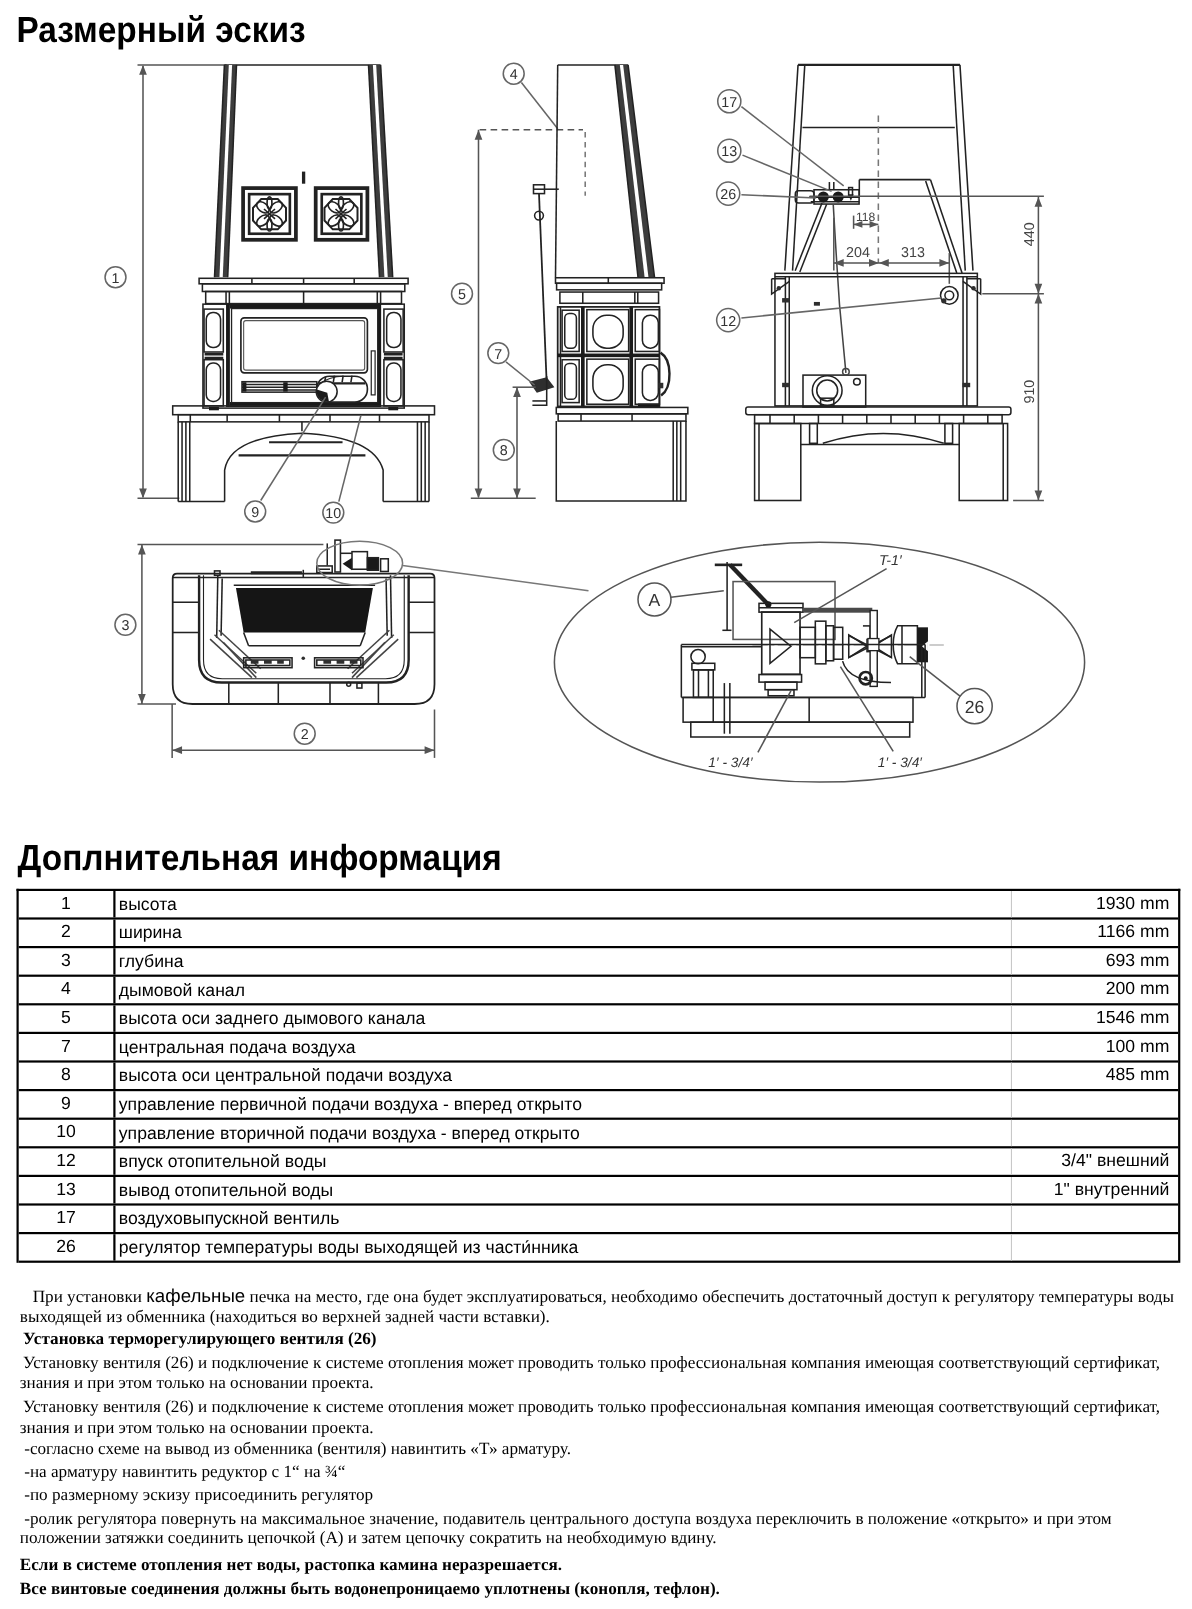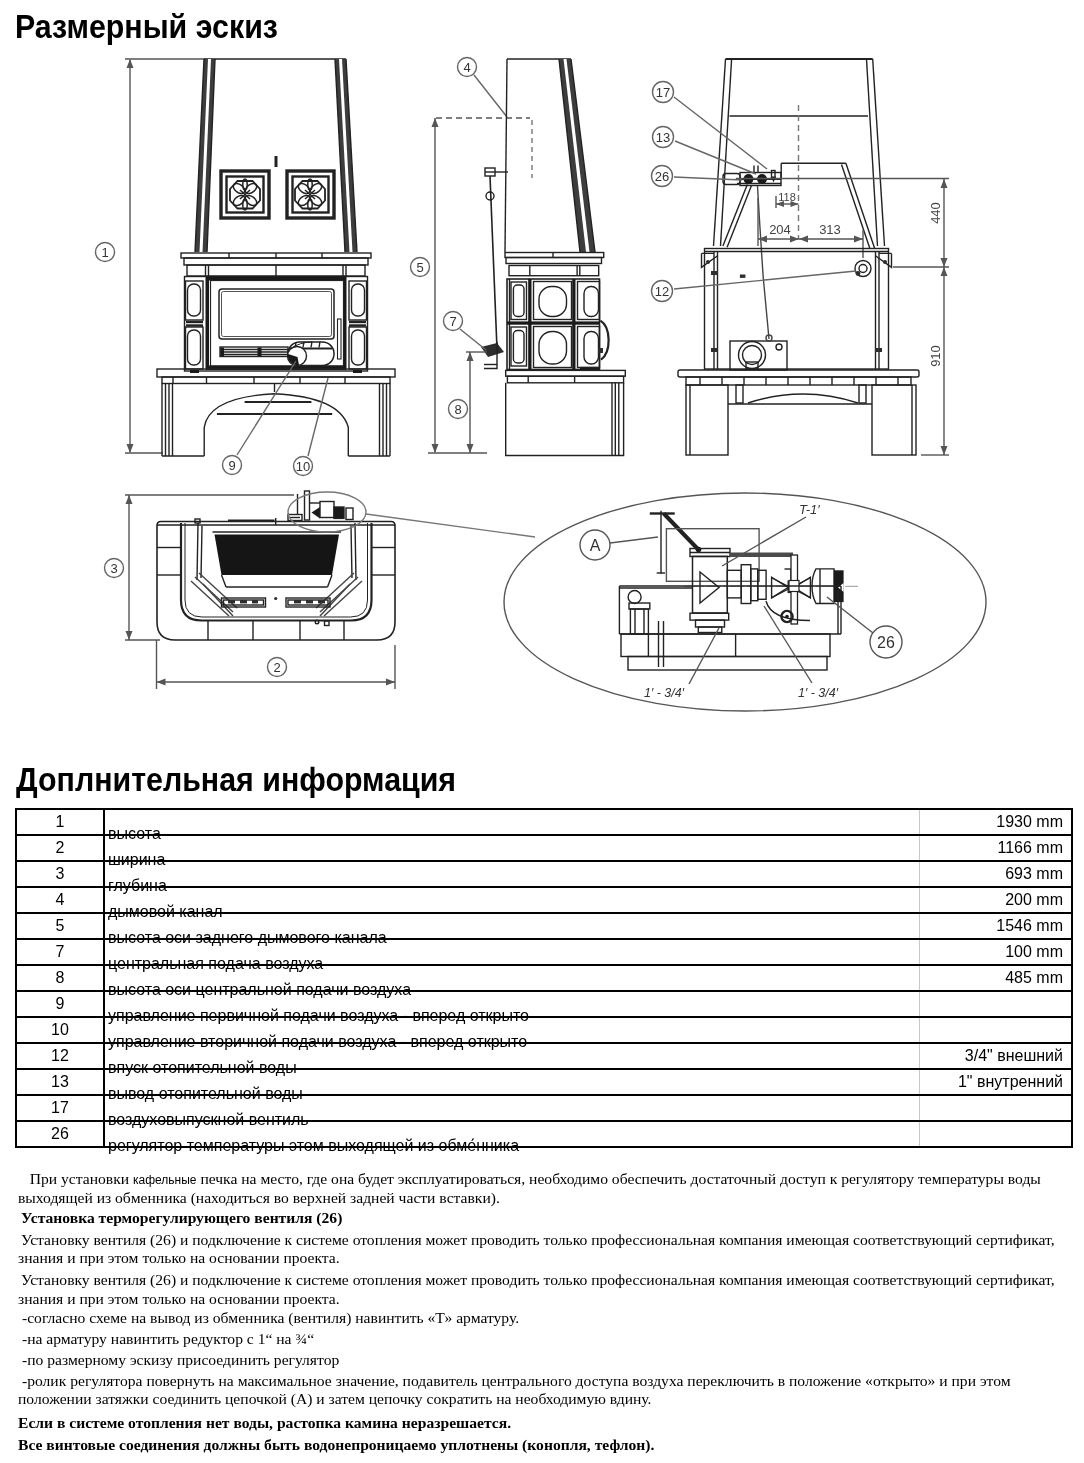--- a/index.html
+++ b/index.html
@@ -3,26 +3,26 @@
 <meta charset="utf-8">
 <style>
   html,body{margin:0;padding:0;background:#fff;}
   body{width:1084px;height:1463px;position:relative;font-family:"Liberation Sans",sans-serif;}
   .h1{position:absolute;left:15px;top:10px;font-size:33px;line-height:34px;font-weight:bold;color:#000;transform:scaleX(.92);transform-origin:0 0;}
   .h2{position:absolute;left:16px;top:763px;font-size:33px;line-height:34px;font-weight:bold;color:#000;transform:scaleX(.92);transform-origin:0 0;}
   svg text{font-family:"Liberation Sans",sans-serif;}
   .tbl{position:absolute;left:15px;top:808px;width:1058px;border:2px solid #000;border-bottom:none;box-sizing:border-box;}
   .tr{position:relative;height:24px;border-bottom:2px solid #000;font-size:16px;color:#000;}
   .tn{position:absolute;left:0;top:0;width:86px;height:24px;line-height:24px;text-align:center;border-right:2px solid #000;}
-  .td{position:absolute;left:88px;top:12px;right:0;height:24px;line-height:24px;padding-left:3px;}
+  .td{position:absolute;left:88px;top:1px;right:0;height:24px;line-height:24px;padding-left:3px;}
   .tv{position:absolute;right:8px;top:0;height:24px;line-height:24px;}
   .vln{position:absolute;top:0;bottom:0;left:902px;width:1px;background:#c8c8c8;}
   .txt{position:absolute;left:18px;top:1170px;width:1060px;font-family:"Liberation Serif",serif;font-size:15.6px;color:#000;white-space:nowrap;}
   .txt p{margin:0 0 3px 0;line-height:18.3px;}
-  .sansword{font-family:"Liberation Sans",sans-serif;font-size:12px;}
+  .sansword{font-family:"Liberation Sans",sans-serif;font-size:17px;}
   .b{font-weight:bold;}
 </style>
 </head>
 <body>
 
 <div class="h1">Размерный эскиз</div>
 
 <svg width="1084" height="740" viewBox="0 0 1084 740" style="position:absolute;left:0;top:0" fill="none" stroke-linecap="butt">
 <g stroke="#222" stroke-width="1.4">
 
@@ -771,21 +771,21 @@
 
   <div class="tr">
       <div class="vln"></div>
       <div class="tn">17</div>
       <div class="td">воздуховыпускной вентиль</div>
     </div>
 
   <div class="tr">
       <div class="vln"></div>
       <div class="tn">26</div>
-      <div class="td">регулятор температуры этом выходящей из обме́нника</div>
+      <div class="td">регулятор температуры воды выходящей из части́нника</div>
     </div>
 </div>
 
 <div class="txt">
 
 <p style="margin-bottom:1px">&nbsp;&nbsp;&nbsp;При установки <span class="sansword">кафельные</span> печка на место, где она будет эксплуатироваться, необходимо обеспечить достаточный доступ к регулятору температуры воды<br>выходящей из обменника (находиться во верхней задней части вставки).</p>
 
 <p class="b" style="margin-bottom:4px;text-indent:3px">Установка терморегулирующего вентиля (26)</p>
 
 <p style="margin-bottom:4px;text-indent:3px">Установку вентиля (26) и подключение к системе отопления может проводить только профессиональная компания имеющая соответствующий сертификат,<br>знания и при этом только на основании проекта.</p>

